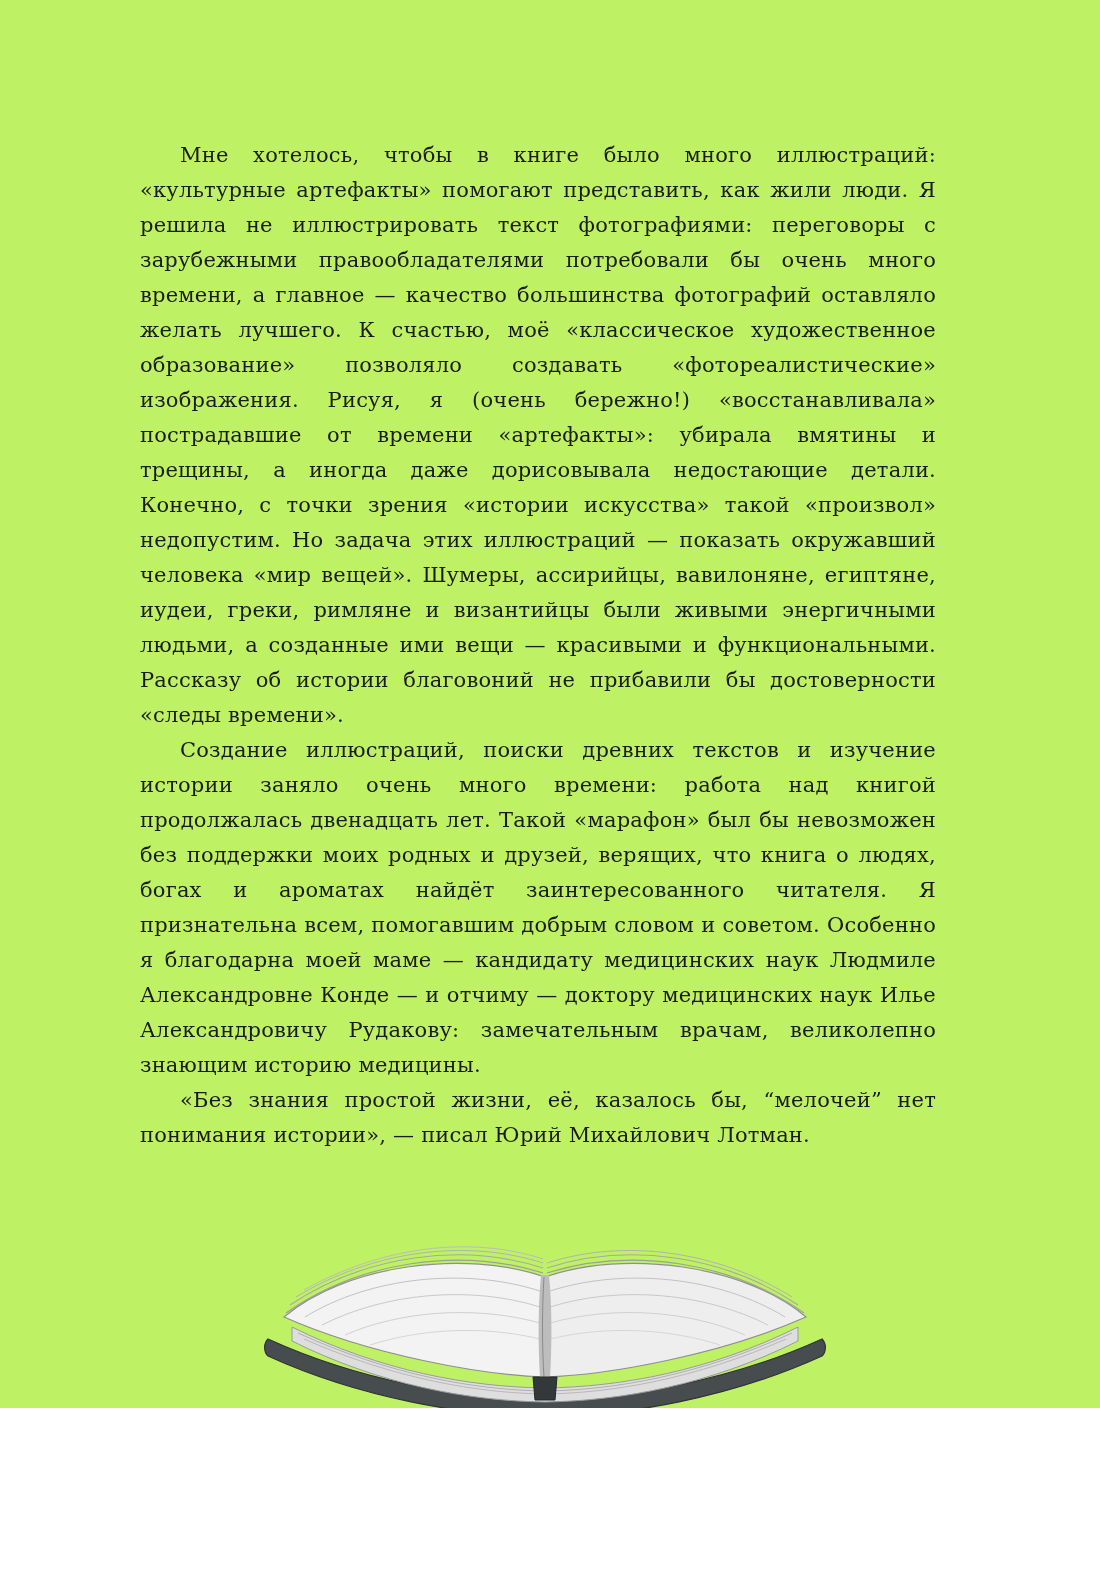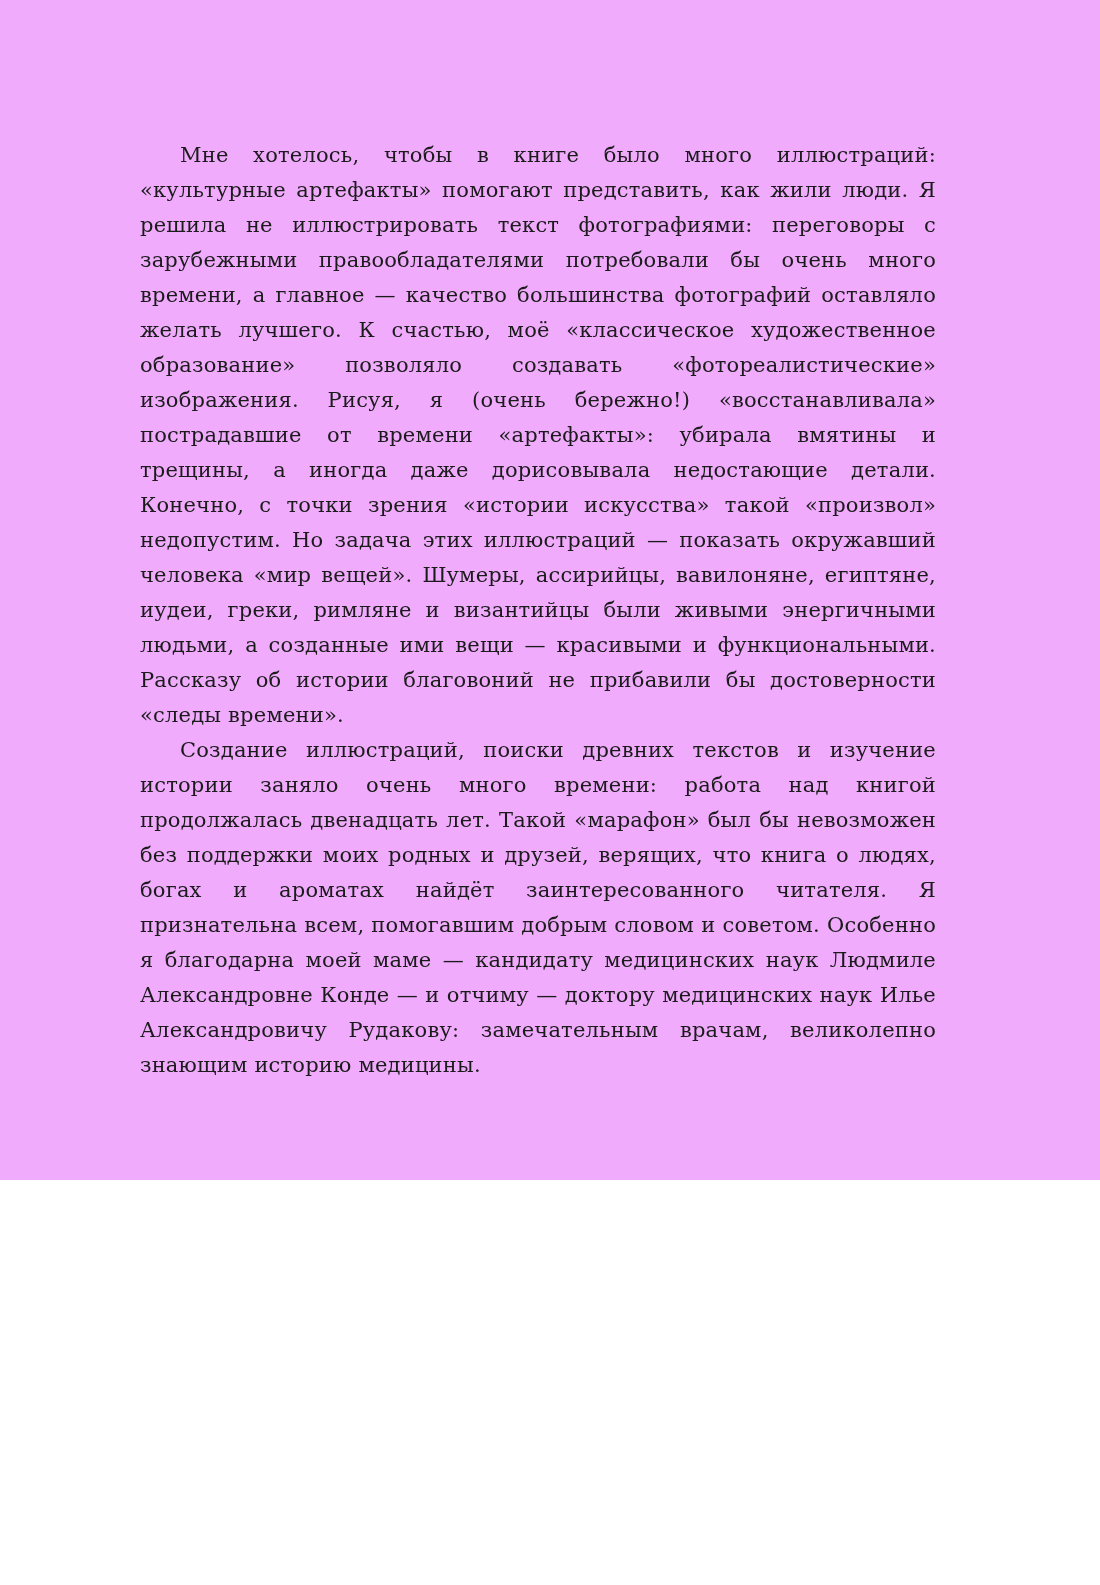--- a/index.html
+++ b/index.html
@@ -3,22 +3,22 @@
 <meta charset="utf-8">
 <style>
   html, body {
     margin: 0;
     padding: 0;
     background: #ffffff;
   }
   .page {
     position: relative;
     width: 1100px;
-    height: 1180px;
-    background: #f0abfc;
+    height: 1408px;
+    background: #bef264;
     overflow: hidden;
     font-family: "DejaVu Serif", "Liberation Serif", serif;
     color: #1b1b1b;
   }
   .text-block {
     position: absolute;
     left: 140px;
     top: 138px;
     width: 796px;
   }
@@ -61,20 +61,21 @@
   }
 </style>
 </head>
 <body>
 
 <div class="page">
 
   <div class="text-block">
     <p>Мне хотелось, чтобы в книге было много иллюстраций: «культурные артефакты» помогают представить, как жили люди. Я решила не иллюстрировать текст фотографиями: переговоры с зарубежными правообладателями потребовали бы очень много времени, а главное — качество большинства фотографий оставляло желать лучшего. К счастью, моё «классическое художественное образование» позволяло создавать «фотореалистические» изображения. Рисуя, я (очень бережно!) «восстанавливала» пострадавшие от времени «артефакты»: убирала вмятины и трещины, а иногда даже дорисовывала недостающие детали. Конечно, с точки зрения «истории искусства» такой «произвол» недопустим. Но задача этих иллюстраций — показать окружавший человека «мир вещей». Шумеры, ассирийцы, вавилоняне, египтяне, иудеи, греки, римляне и византийцы были живыми энергичными людьми, а созданные ими вещи — красивыми и функциональными. Рассказу об истории благовоний не прибавили бы достоверности «следы времени».</p>
     <p>Создание иллюстраций, поиски древних текстов и изучение истории заняло очень много времени: работа над книгой продолжалась двенадцать лет. Такой «марафон» был бы невозможен без поддержки моих родных и друзей, верящих, что книга о людях, богах и ароматах найдёт заинтересованного читателя. Я признательна всем, помогавшим добрым словом и советом. Особенно я благодарна моей маме — кандидату медицинских наук Людмиле Александровне Конде — и отчиму — доктору медицинских наук Илье Александровичу Рудакову: замечательным врачам, великолепно знающим историю медицины.</p>
+    <p>«Без знания простой жизни, её, казалось бы, “мелочей” нет понимания истории», — писал Юрий Михайлович Лотман.</p>
   </div>
 
   <div class="book-illustration">
     <svg width="590" height="175" viewBox="0 0 590 175">
 
       <path d="M18,104 C110,146 215,164 295,165 C375,164 480,146 572,104
                C576,108 577,116 572,121 C480,163 375,181 295,182
                C215,181 110,163 18,121 C13,116 14,108 18,104 Z" fill="#474c4f" stroke="#2f3336" stroke-width="1.2"></path>
 
       <path d="M42,92 C130,136 220,152 295,153 C370,152 460,136 548,92

